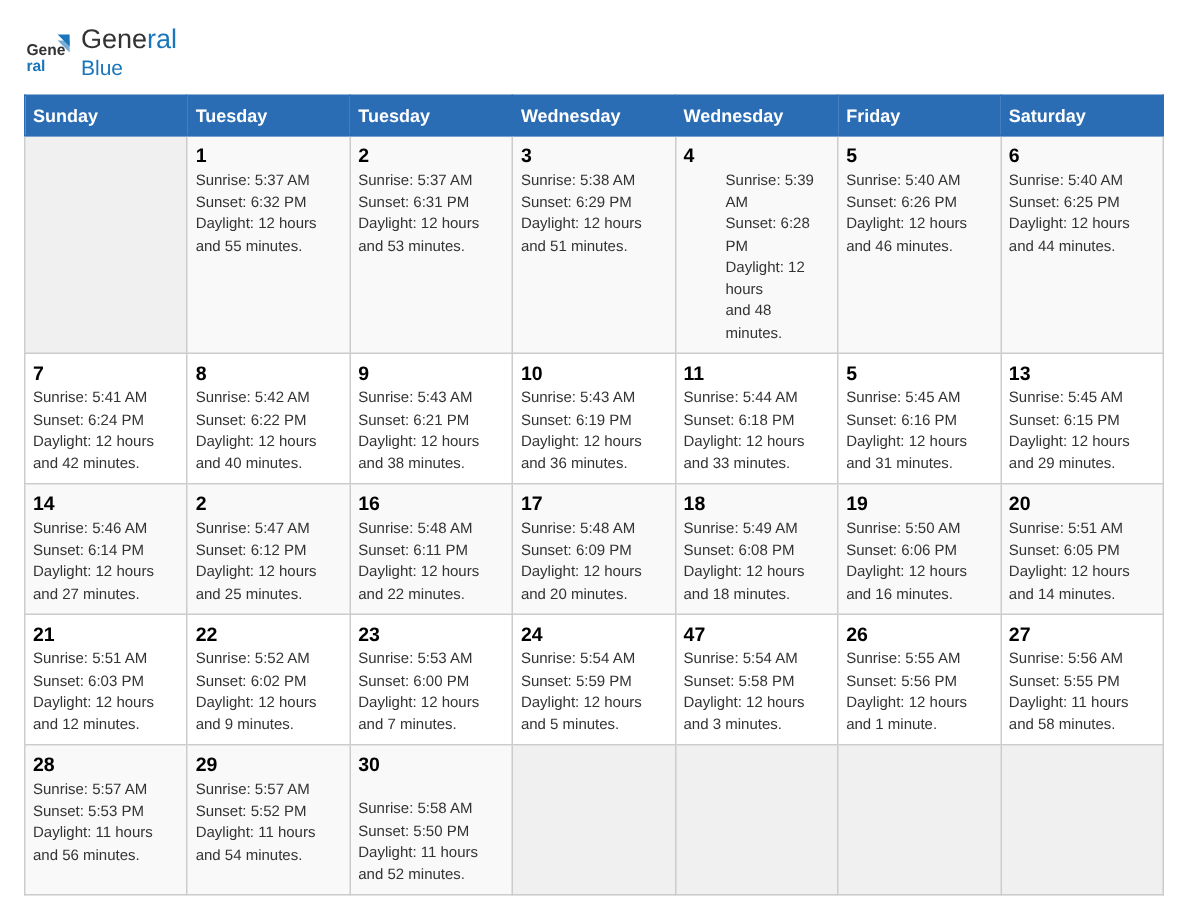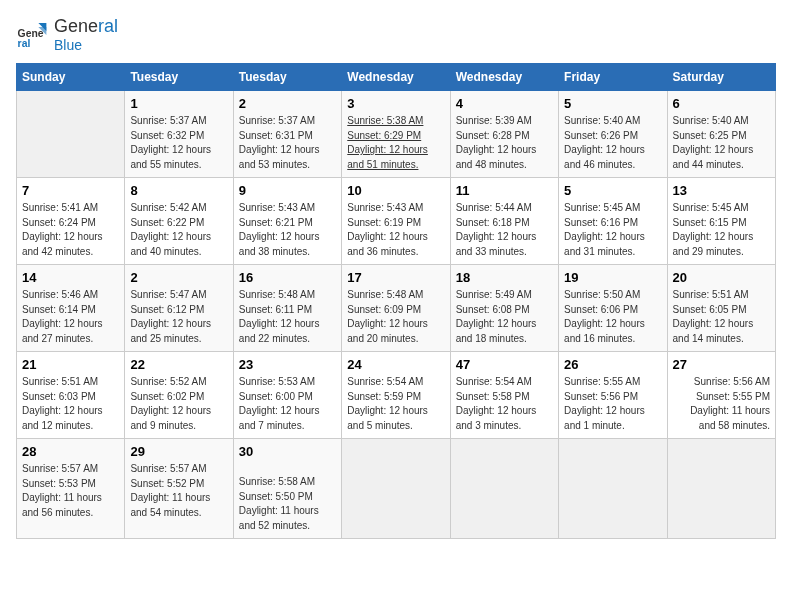--- a/index.html
+++ b/index.html
@@ -127,28 +127,28 @@
         </td>
         <td>
           <span class="day-num">2</span>
           <div class="day-info" style="white-space: pre-line;">Sunrise: 5:37 AM
 Sunset: 6:31 PM
 Daylight: 12 hours
 and 53 minutes.</div>
         </td>
         <td>
           <span class="day-num">3</span>
-          <div class="day-info" style="white-space: pre-line; text-decoration: underline;">Sunrise: 5:38 AM
+          <div class="day-info" style="white-space: pre-line;">Sunrise: 5:38 AM
 Sunset: 6:29 PM
 Daylight: 12 hours
 and 51 minutes.</div>
         </td>
         <td>
           <span class="day-num">4</span>
-          <div class="day-info" style="white-space: pre-line;">Sunrise: 5:39 AM
+          <div class="day-info" style="white-space: pre-line; margin-left: 28px;">Sunrise: 5:39 AM
 Sunset: 6:28 PM
 Daylight: 12 hours
 and 48 minutes.</div>
         </td>
         <td>
           <span class="day-num">5</span>
           <div class="day-info" style="white-space: pre-line;">Sunrise: 5:40 AM
 Sunset: 6:26 PM
 Daylight: 12 hours
 and 46 minutes.</div>
@@ -301,21 +301,21 @@
         </td>
         <td>
           <span class="day-num">26</span>
           <div class="day-info" style="white-space: pre-line;">Sunrise: 5:55 AM
 Sunset: 5:56 PM
 Daylight: 12 hours
 and 1 minute.</div>
         </td>
         <td>
           <span class="day-num">27</span>
-          <div class="day-info" style="white-space: pre-line; text-align: right;">Sunrise: 5:56 AM
+          <div class="day-info" style="white-space: pre-line;">Sunrise: 5:56 AM
 Sunset: 5:55 PM
 Daylight: 11 hours
 and 58 minutes.</div>
         </td>
       </tr>
       <tr>
         <td>
           <span class="day-num">28</span>
           <div class="day-info" style="white-space: pre-line;">Sunrise: 5:57 AM
 Sunset: 5:53 PM

